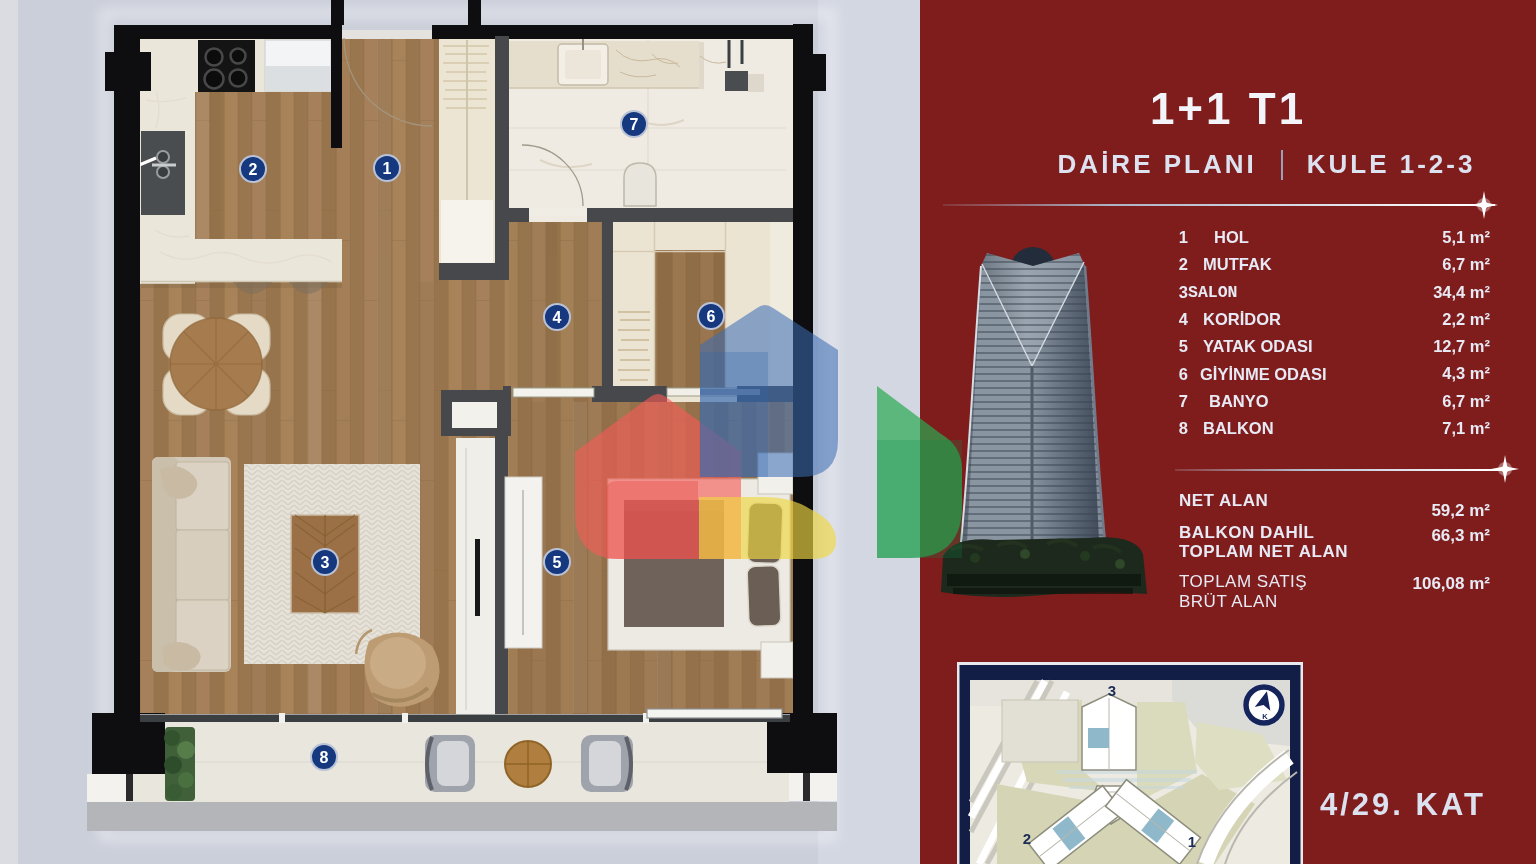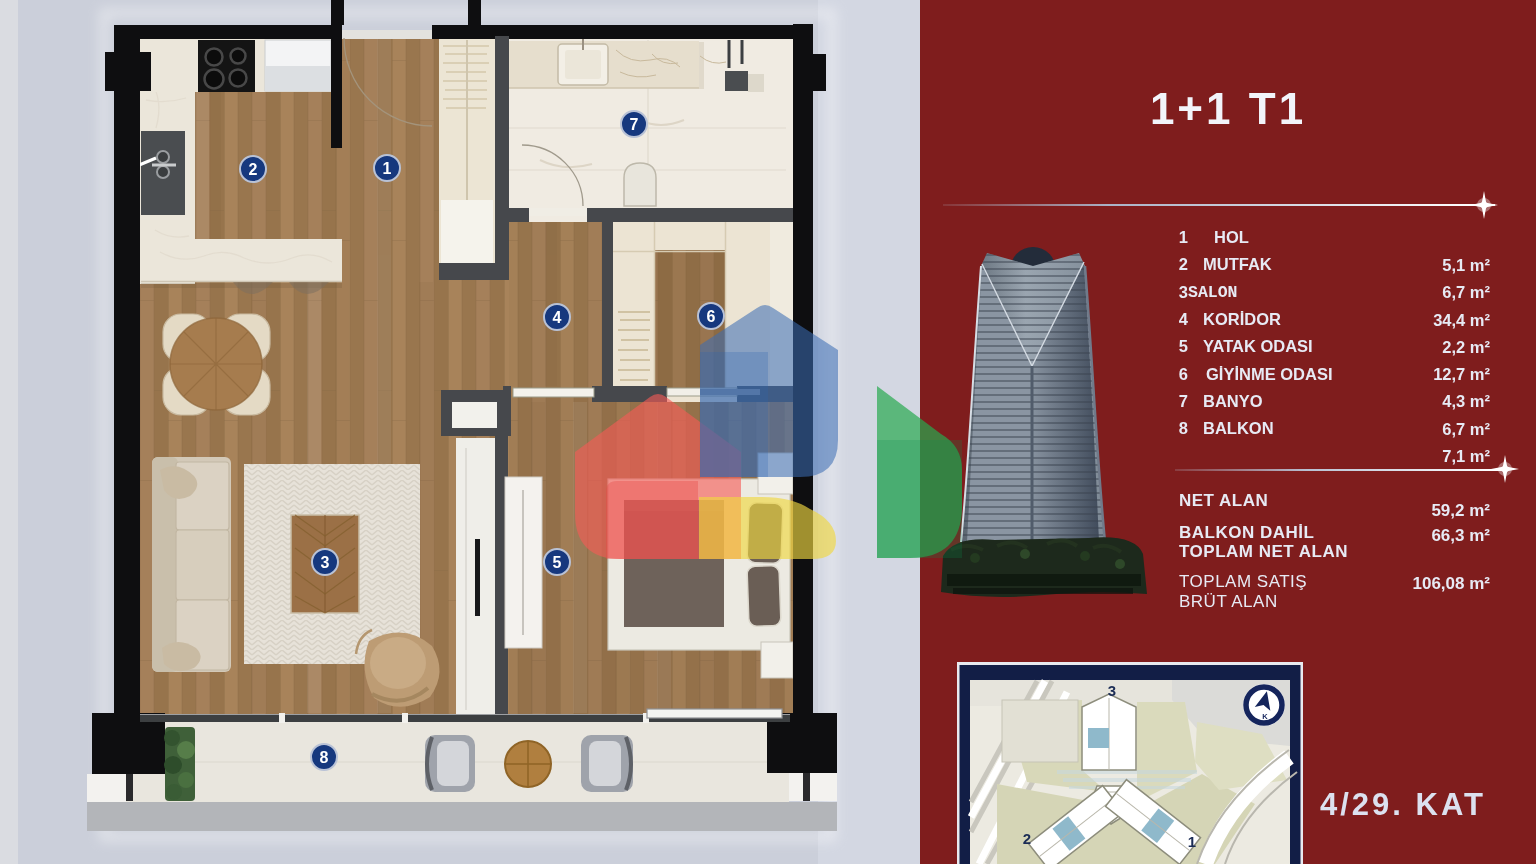--- a/index.html
+++ b/index.html
@@ -12,20 +12,21 @@
 <div class="abs" style="left:0;top:0;width:920px;height:864px;background:#cbcfda;"></div>
 
 <div class="abs" style="left:0;top:0;width:18px;height:864px;background:#dadce1;"></div>
 
 <div class="abs" style="left:818px;top:0;width:102px;height:864px;background:#d3d7e2;"></div>
 
 <div class="abs" style="left:920px;top:0;width:616px;height:864px;background:#7f1d1d;">
 
   <div class="abs" style="left:0;right:0;top:84px;text-align:center;font-size:44px;font-weight:700;color:#f2f4fa;letter-spacing:3px;">1+1 T1</div>
 
+  <div class="abs" style="left:77px;right:0;top:149px;text-align:center;font-size:26px;font-weight:700;color:#dde2f0;letter-spacing:3px;white-space:nowrap;">DAİRE PLANI<span style="display:inline-block;width:2px;height:30px;background:#97a1bd;vertical-align:-7px;margin:0 24px;"></span>KULE 1-2-3</div>
 
   <div class="abs" style="left:23px;top:204px;width:552px;height:2px;background:linear-gradient(90deg,rgba(180,188,205,0.15),#aab2c6 30%,#ffffff 96%);"></div>
 
   <svg class="abs" style="left:546px;top:188px;" width="36" height="36" viewBox="0 0 36 36">
     <circle cx="18" cy="17" r="7" fill="#ffffff" opacity="0.35"></circle>
     <circle cx="18" cy="17" r="3.5" fill="#ffffff" opacity="0.8"></circle>
     <path d="M18 3 L20.2 14.8 L32 17 L20.2 19.2 L18 31 L15.8 19.2 L4 17 L15.8 14.8 Z" fill="#ffffff"></path>
   </svg>
 
   <div class="abs" style="left:252px;top:224px;width:238px;font-size:16.5px;font-weight:700;color:#e7eaf4;">
@@ -50,36 +51,36 @@
         <span style="margin-left:15px;">KORİDOR</span>
       </div>
 
     <div style="height:27.3px;display:flex;align-items:center;">
         <span style="width:16px;text-align:right;">5</span>
         <span style="margin-left:15px;">YATAK ODASI</span>
       </div>
 
     <div style="height:27.3px;display:flex;align-items:center;">
         <span style="width:16px;text-align:right;">6</span>
-        <span style="margin-left:18px;">GİYİNME ODASI</span>
+        <span style="margin-left:12px;">GİYİNME ODASI</span>
       </div>
 
     <div style="height:27.3px;display:flex;align-items:center;">
         <span style="width:16px;text-align:right;">7</span>
-        <span style="margin-left:15px;">BANYO</span>
+        <span style="margin-left:21px;">BANYO</span>
       </div>
 
     <div style="height:27.3px;display:flex;align-items:center;">
         <span style="width:16px;text-align:right;">8</span>
         <span style="margin-left:15px;">BALKON</span>
       </div>
   </div>
 
   <div class="abs" style="left:400px;top:224px;width:170px;font-size:16.5px;font-weight:700;color:#e7eaf4;text-align:right;">
-    <div style="height:27.3px;line-height:27.3px;margin-top:28px;">5,1 m²</div>
+    <div style="height:27.3px;line-height:27.3px;">5,1 m²</div>
     <div style="height:27.3px;line-height:27.3px;">6,7 m²</div>
     <div style="height:27.3px;line-height:27.3px;">34,4 m²</div>
     <div style="height:27.3px;line-height:27.3px;">2,2 m²</div>
     <div style="height:27.3px;line-height:27.3px;">12,7 m²</div>
     <div style="height:27.3px;line-height:27.3px;">4,3 m²</div>
     <div style="height:27.3px;line-height:27.3px;">6,7 m²</div>
     <div style="height:27.3px;line-height:27.3px;">7,1 m²</div>
   </div>
 
   <div class="abs" style="left:255px;top:469px;width:330px;height:2px;background:linear-gradient(90deg,rgba(180,188,205,0.2),#b8c0d2 40%,#ffffff 96%);"></div>

